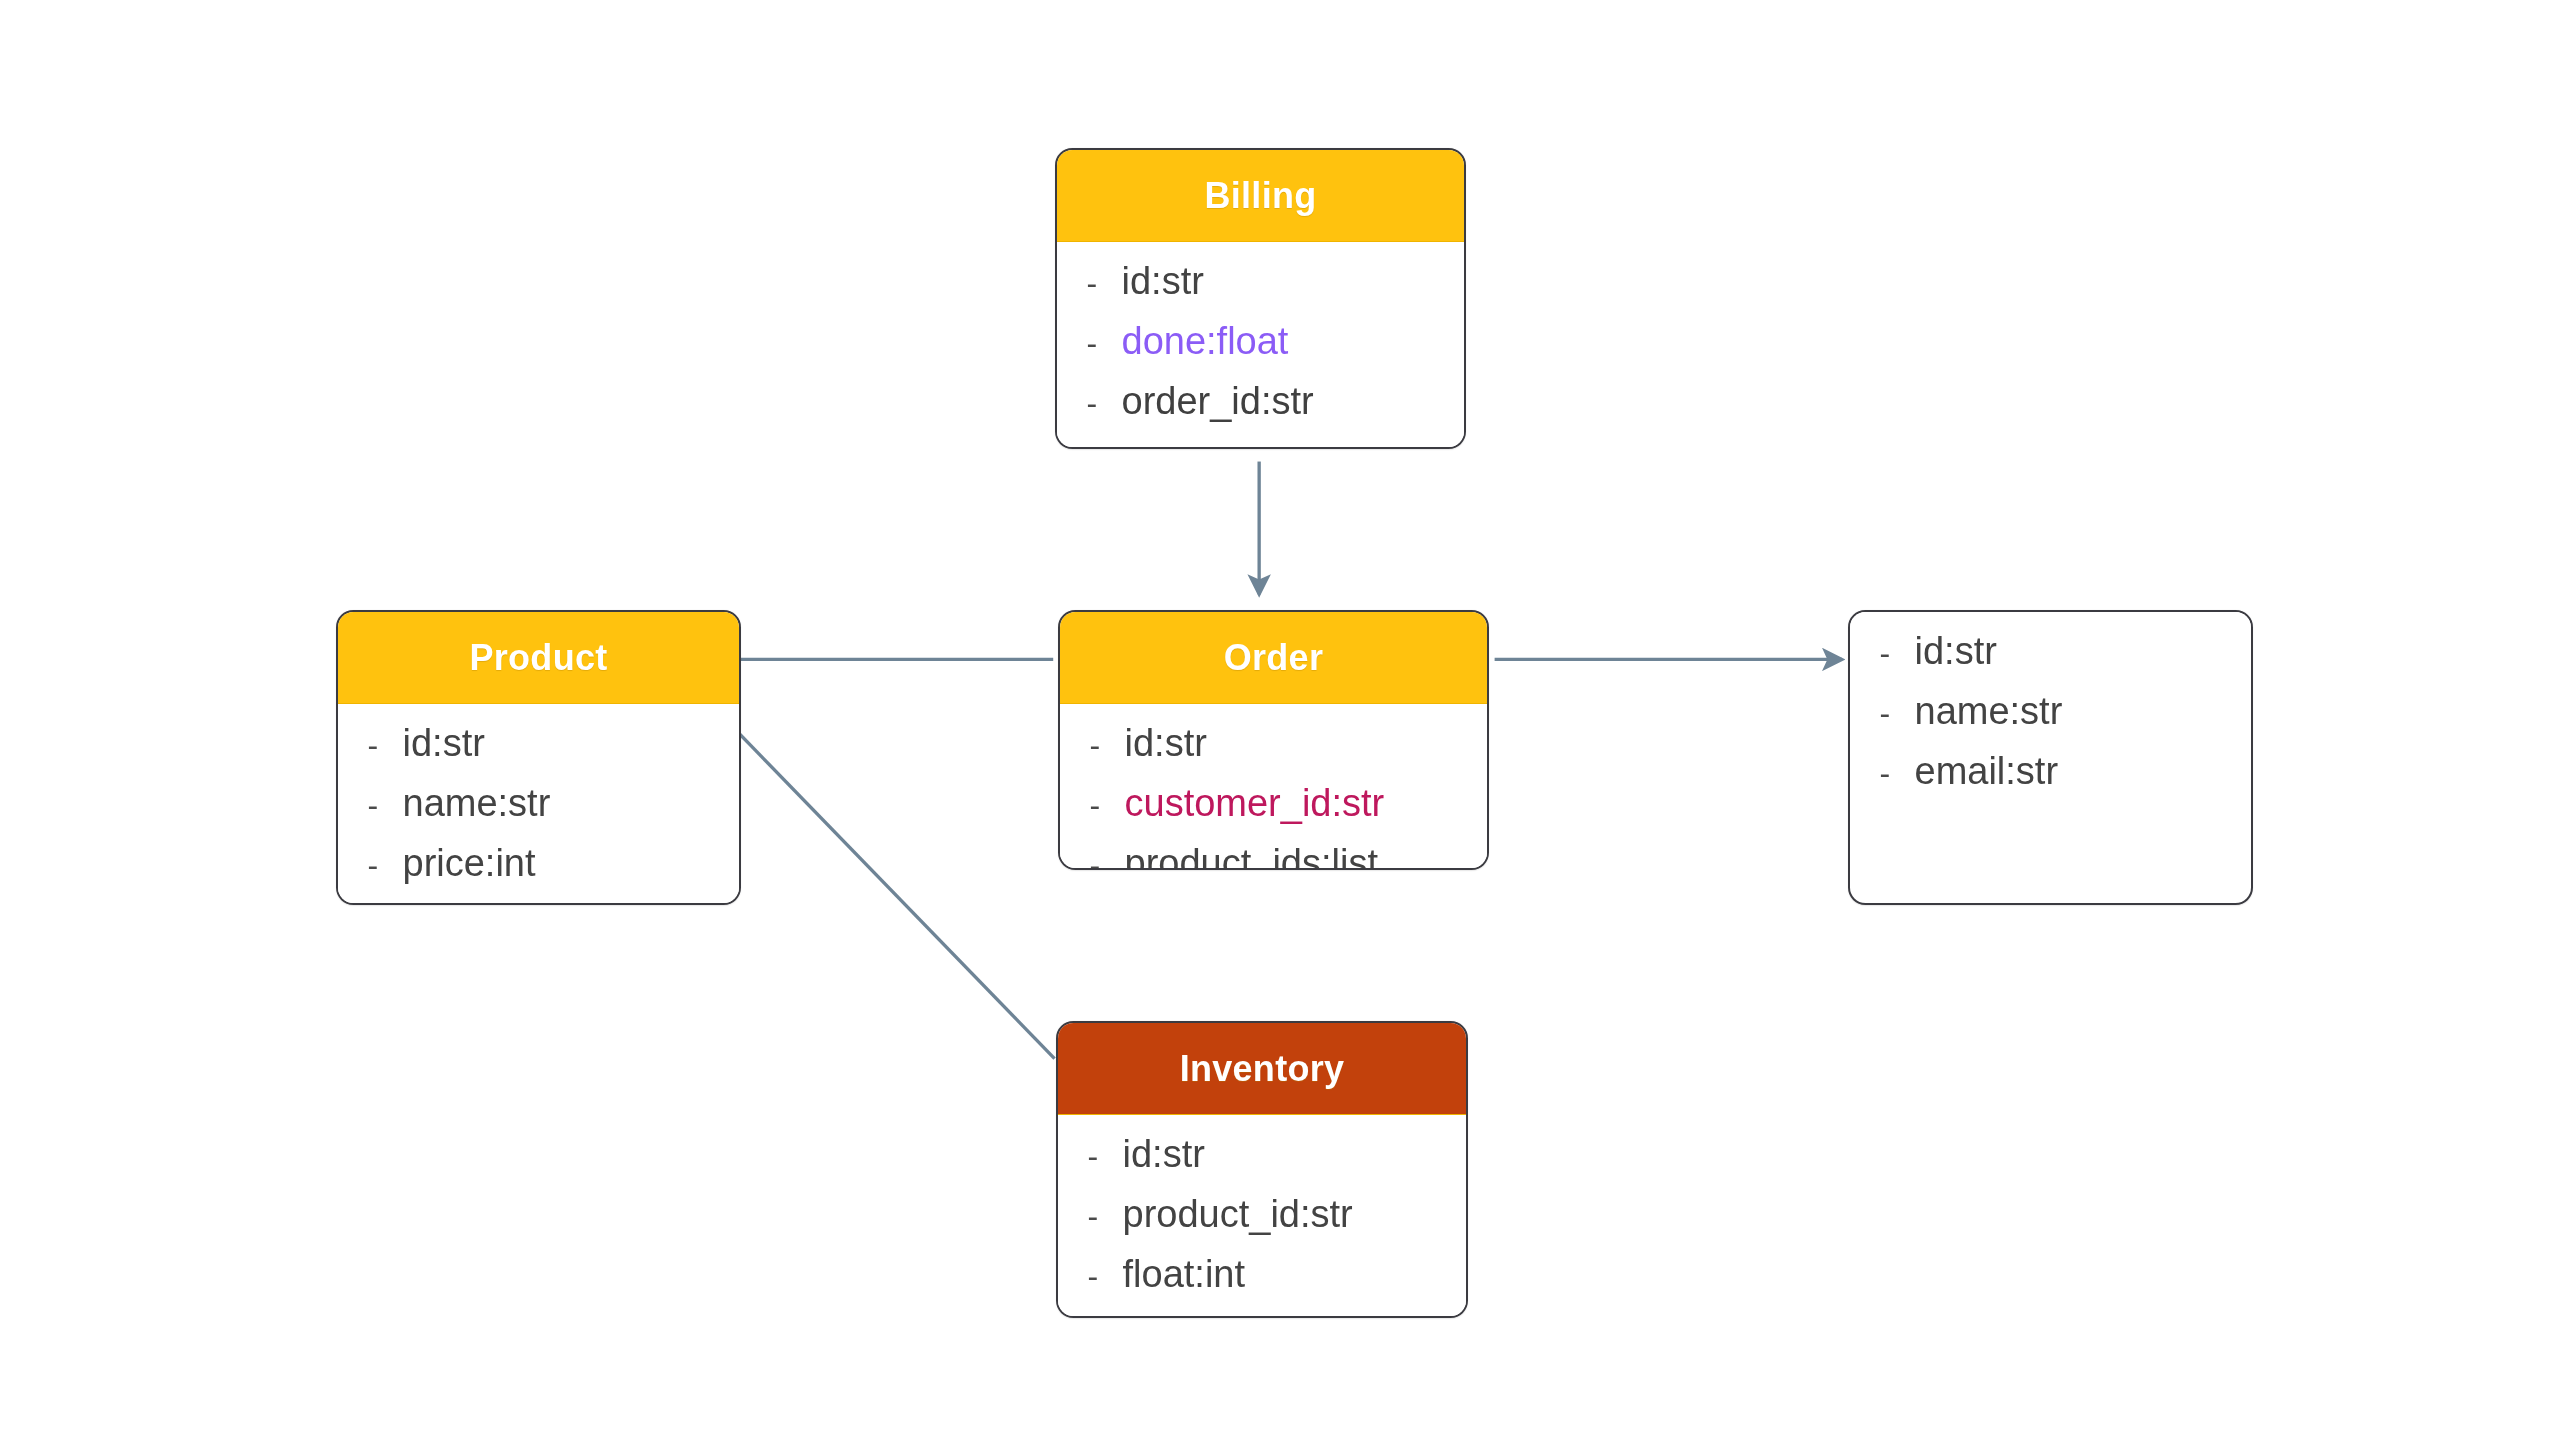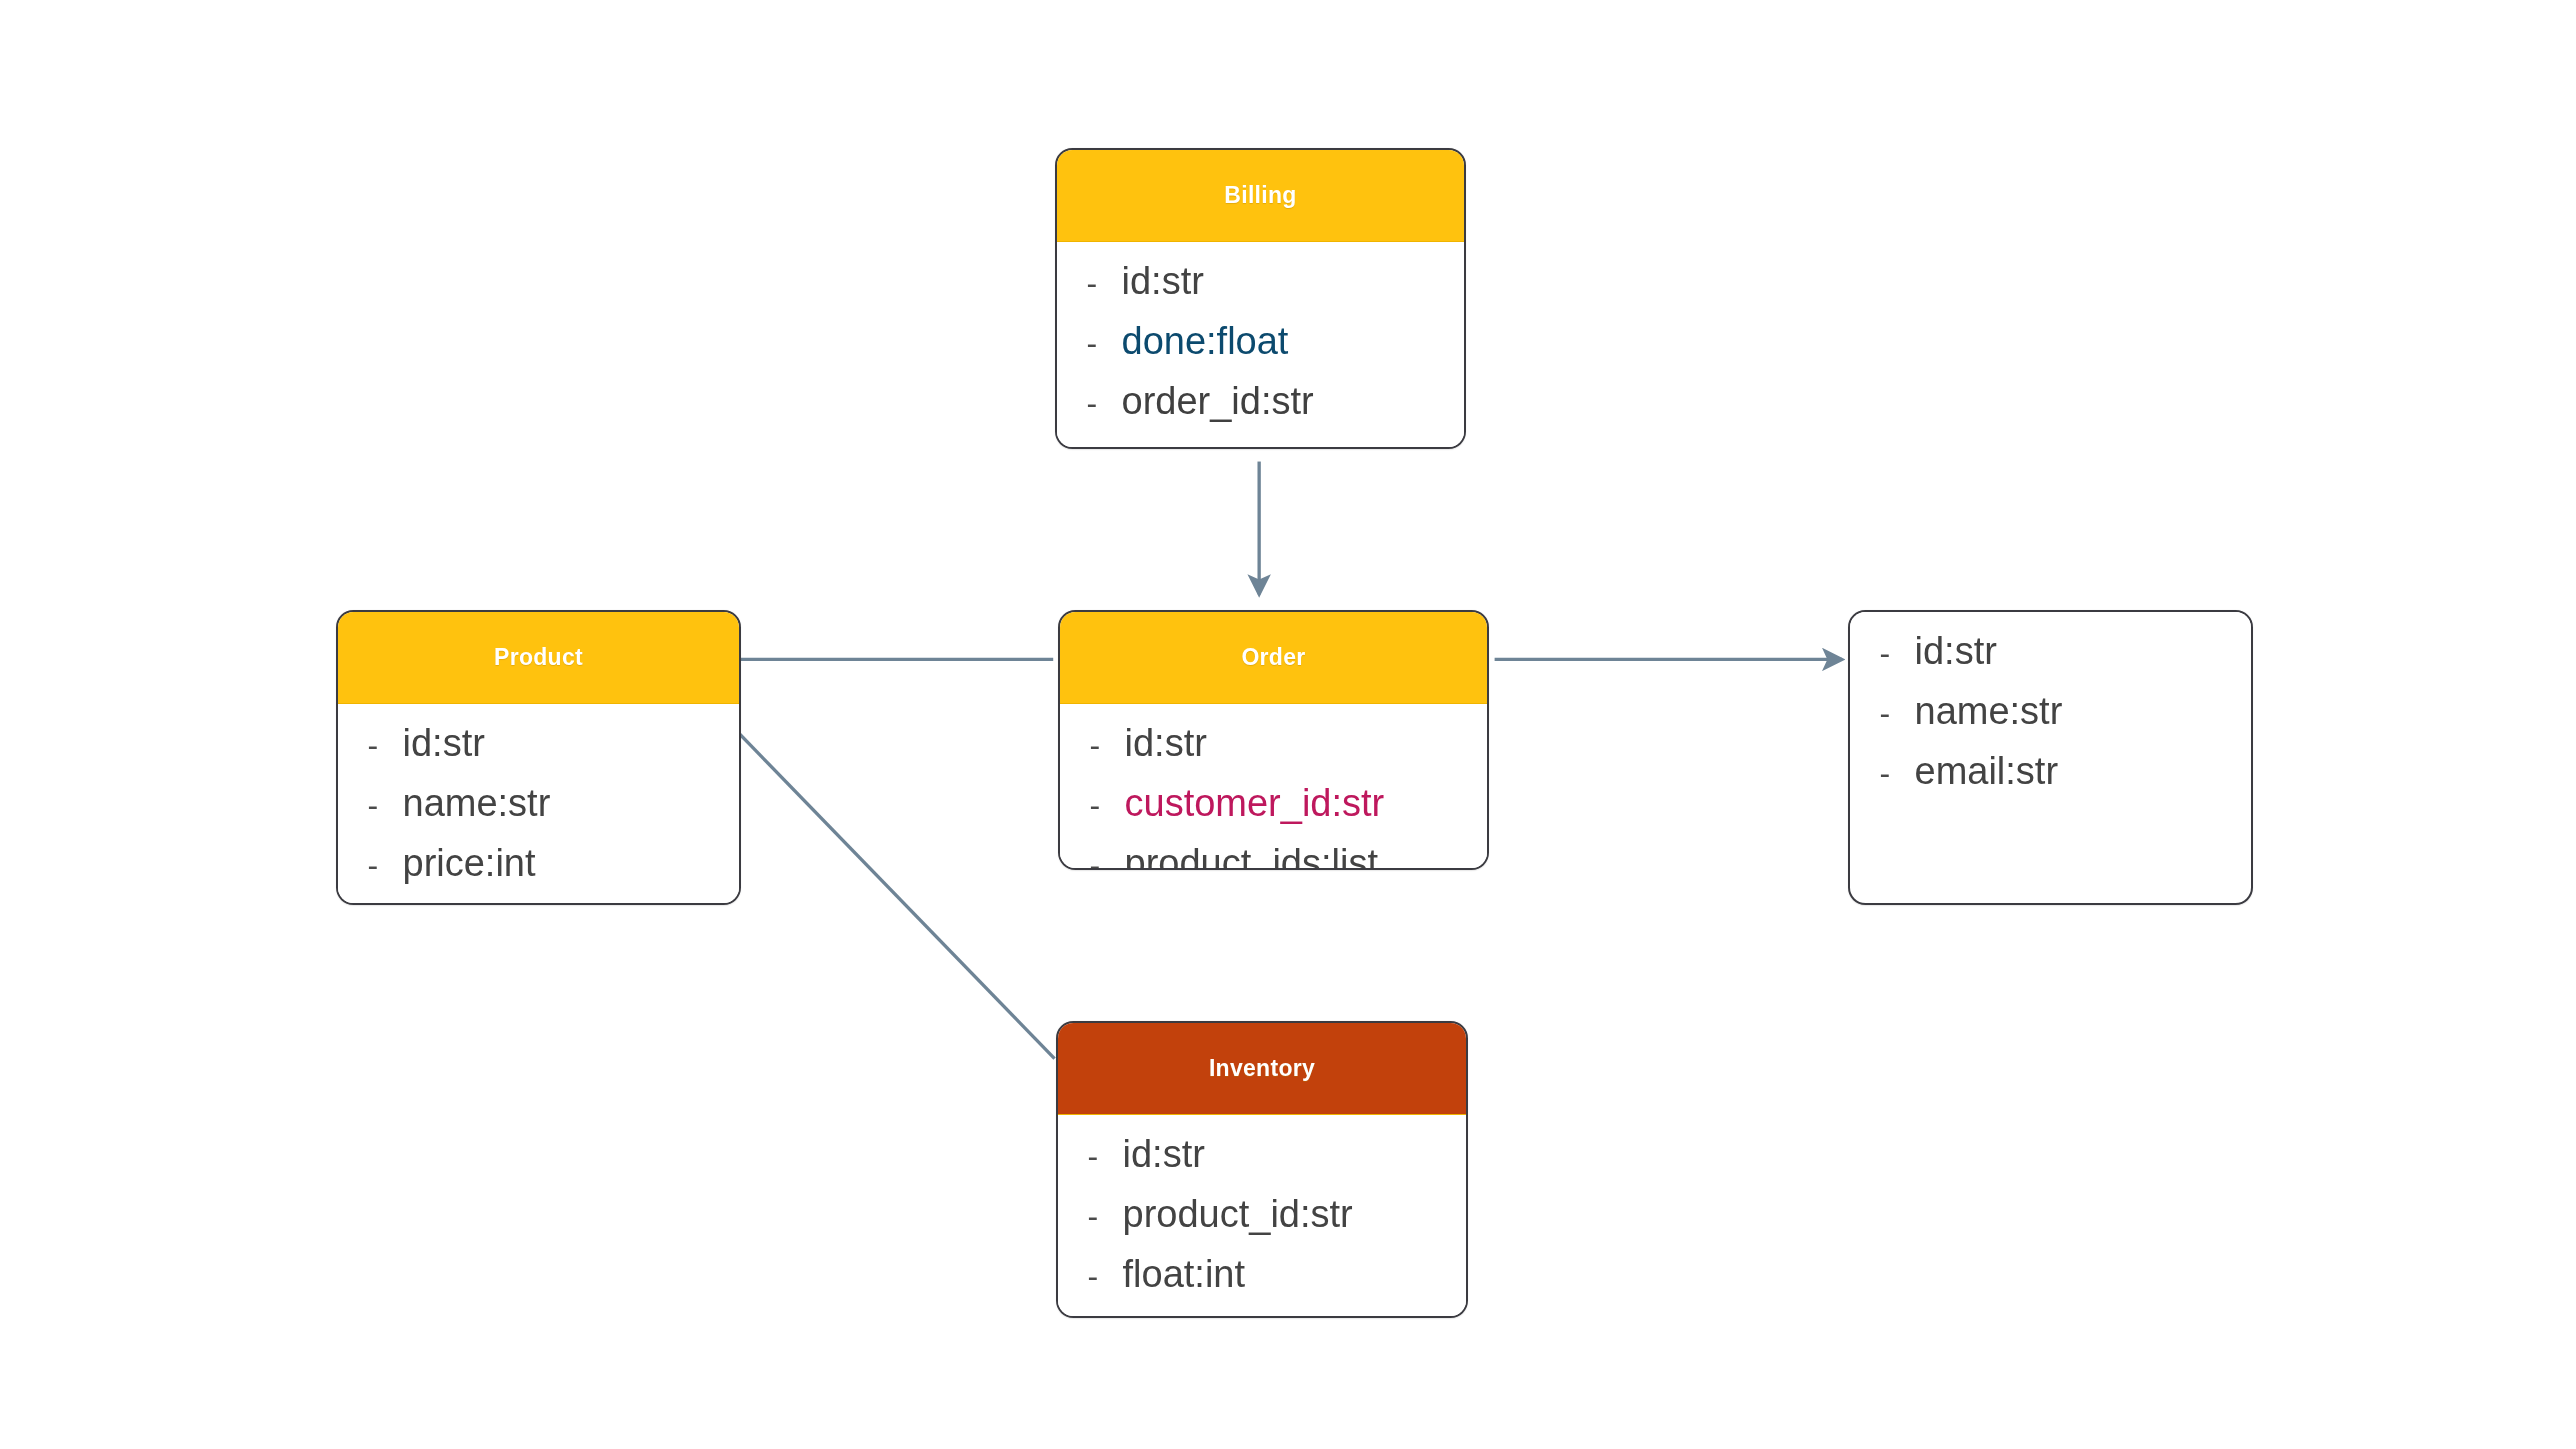--- a/index.html
+++ b/index.html
@@ -39,21 +39,21 @@
   .entity-header {
     height: 91px;
     background: #FFC20E;
     display: flex;
     align-items: center;
     justify-content: center;
     border-bottom: 1.3px solid #f0b400;
   }
   .entity-title {
     color: #ffffff;
-    font-size: 23px;
+    font-size: 36px;
     font-weight: bold;
     letter-spacing: 0.3px;
     line-height: 1;
     text-shadow: 0 0.7px 0.7px rgba(180,130,0,0.35);
   }
   .entity-body {
     padding: 20px 0 17.4px 0;
     background: #ffffff;
   }
   .attr-row {
@@ -100,21 +100,21 @@
         <div class="entity-header" style="background: rgb(255, 194, 14);">
           <div class="entity-title" style="color: rgb(255, 255, 255);">Billing</div>
         </div>
         <div class="entity-body">
           <div class="attr-row">
             <span class="attr-dash">-</span>
             <span class="attr-text" style="color: rgb(67, 67, 67);">id:str</span>
           </div>
           <div class="attr-row">
             <span class="attr-dash">-</span>
-            <span class="attr-text" style="color: #0c4a6e;">done:float</span>
+            <span class="attr-text" style="color: #8b5cf6;">done:float</span>
           </div>
           <div class="attr-row">
             <span class="attr-dash">-</span>
             <span class="attr-text" style="color: #404040;">order_id:str</span>
           </div>
         </div>
       </div>
       <div class="entity" style="left: 293px; top: 610px; width: 405px; height: 295px; border-color: rgb(59, 59, 65); margin-left: 43px;">
         <div class="entity-header" style="background: rgb(255, 194, 14);">
           <div class="entity-title" style="color: rgb(255, 255, 255);">Product</div>

